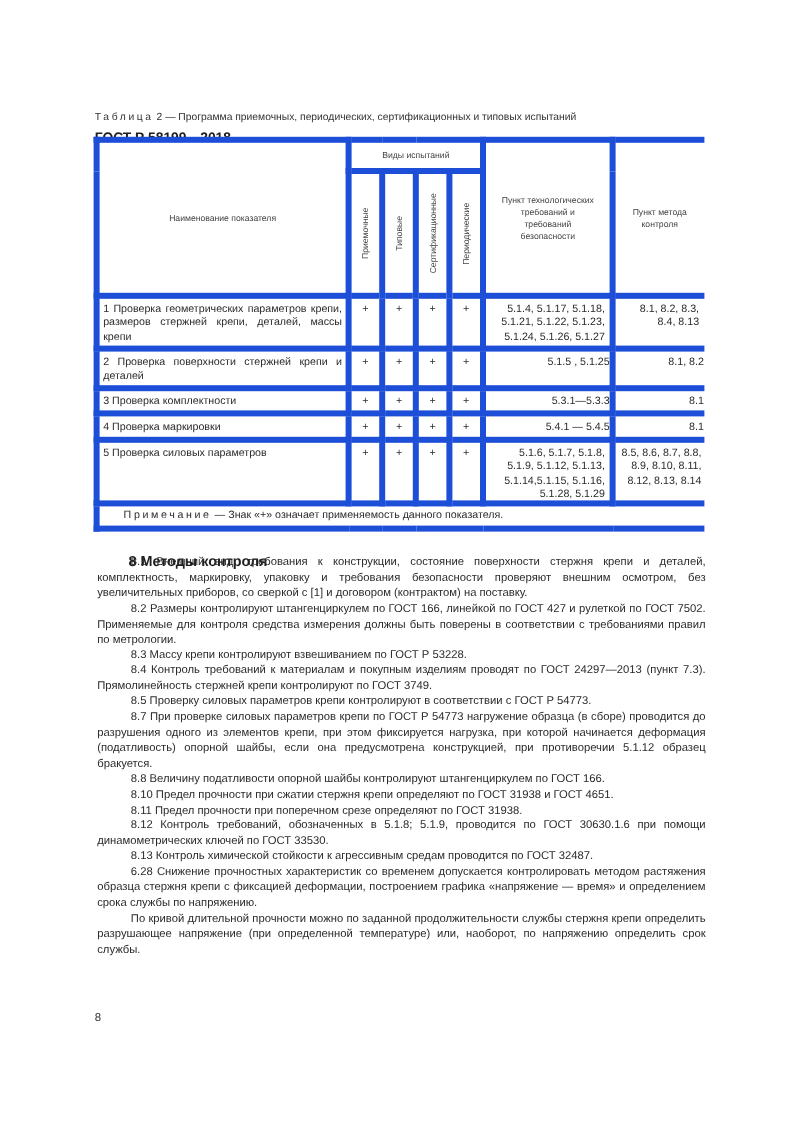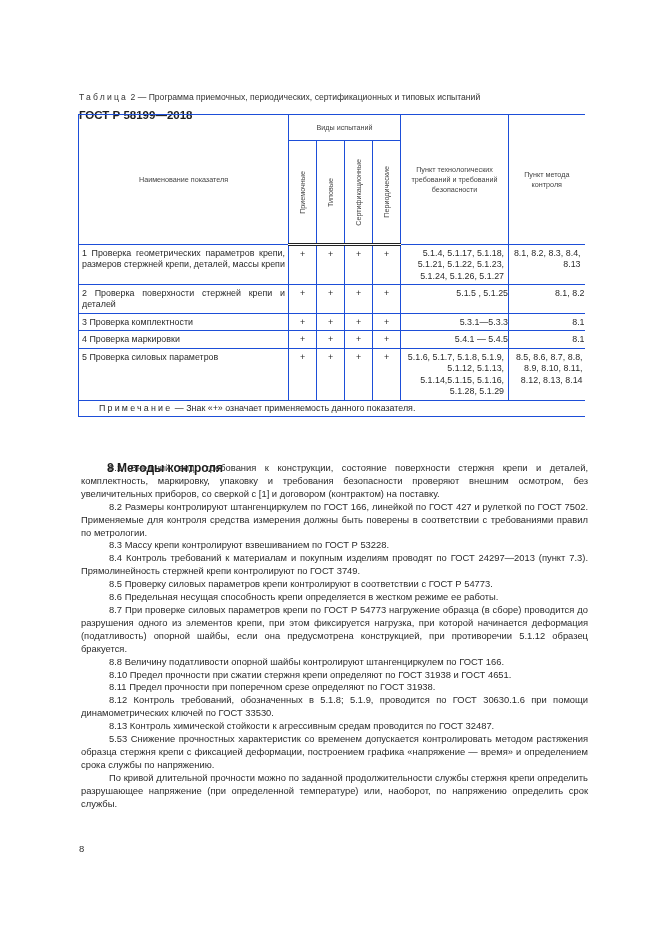--- a/index.html
+++ b/index.html
@@ -6,21 +6,21 @@
   body {
     width: 661px; height: 935px; background: #ffffff; position: relative; overflow: hidden;
     font-family: "Liberation Sans", "DejaVu Sans", sans-serif; color: #2a2a2a;
   }
   .doc-code { position: absolute; left: 79px; top: 61px; font-size: 11.5px; font-weight: bold; color: #1e1e1e; margin-top: 48px; }
   .table-caption { position: absolute; left: 79px; top: 92px; font-size: 8.6px; color: #333; white-space: nowrap; }
   .table-caption .spaced { letter-spacing: 2.2px; margin-top: 40px; }
 
   .tbl { position: absolute; left: 78px; top: 114px; width: 506px; font-size: 8.9px; color: #2b2b2b; }
   .tbl table { border-collapse: collapse; width: 506px; table-layout: fixed; }
-  .tbl td { border: 1px solid #1d4ed8; padding: 0; vertical-align: top; line-height: 11.4px; }
+  .tbl td { border: 5px solid #1d4ed8; padding: 0; vertical-align: top; line-height: 11.4px; }
   .tbl td.noright { border-right: none; }
   .hdr td { font-size: 7.2px; color: #444; vertical-align: middle; text-align: center; line-height: 10px; }
   .hdr-bottom td { border-bottom: 3px double #222; }
   .vert { writing-mode: vertical-rl; transform: rotate(180deg); white-space: nowrap; margin: 0 auto; font-size: 7.2px; color: #444; }
   .name-cell { padding: 3px 3px 2px 3px !important; text-align: justify; }
   .plus { text-align: center; padding-top: 3px !important; }
   .ref { text-align: right; padding-top: 3px !important; }
   .note td { padding: 2px 0 2px 20px; font-size: 8.9px; }
   .note .spaced { letter-spacing: 2.2px; }
 
@@ -122,24 +122,23 @@
 </div>
 
 <div class="section-title">8 Методы контроля</div>
 
 <div class="body-text">
   <p>8.1 Внешний вид, требования к конструкции, состояние поверхности стержня крепи и деталей, комплектность, маркировку, упаковку и требования безопасности проверяют внешним осмотром, без увеличительных приборов, со сверкой с [1] и договором (контрактом) на поставку.</p>
   <p>8.2 Размеры контролируют штангенциркулем по ГОСТ 166,  линейкой по ГОСТ 427 и рулеткой по ГОСТ 7502. Применяемые для контроля средства измерения должны быть поверены в соответствии с требованиями правил по метрологии.</p>
   <p>8.3 Массу крепи контролируют взвешиванием по ГОСТ Р 53228.</p>
   <p>8.4 Контроль требований к материалам и покупным изделиям проводят по ГОСТ 24297—2013 (пункт 7.3). Прямолинейность стержней крепи контролируют по ГОСТ 3749.</p>
   <p>8.5 Проверку силовых параметров крепи контролируют в соответствии с ГОСТ Р 54773.</p>
-  <p>8.6 Предельная несущая способность крепи определяется в жестком режиме ее работы.</p>
   <p>8.7 При проверке силовых параметров крепи по ГОСТ Р 54773 нагружение образца (в сборе) проводится до разрушения одного из элементов крепи, при этом фиксируется нагрузка, при которой начинается деформация (податливость) опорной шайбы, если она предусмотрена конструкцией, при противоречии 5.1.12 образец бракуется.</p>
   <p>8.8 Величину податливости опорной шайбы контролируют штангенциркулем по ГОСТ 166.</p>
   <p>8.10 Предел прочности при сжатии стержня крепи определяют по ГОСТ 31938 и ГОСТ 4651.</p>
   <p>8.11  Предел прочности при поперечном срезе определяют по ГОСТ 31938.</p>
   <p>8.12 Контроль требований, обозначенных в 5.1.8; 5.1.9, проводится по ГОСТ 30630.1.6 при помощи динамометрических ключей по ГОСТ 33530.</p>
   <p>8.13 Контроль химической стойкости к агрессивным средам проводится по ГОСТ 32487.</p>
-  <p>5.53 Снижение прочностных характеристик со временем допускается контролировать методом растяжения образца стержня крепи с фиксацией деформации, построением графика «напряжение — время» и определением срока службы по напряжению.</p>
+  <p>6.28 Снижение прочностных характеристик со временем допускается контролировать методом растяжения образца стержня крепи с фиксацией деформации, построением графика «напряжение — время» и определением срока службы по напряжению.</p>
   <p>По кривой длительной прочности можно по заданной продолжительности службы стержня крепи определить разрушающее напряжение (при определенной температуре) или, наоборот, по напряжению определить срок службы.</p>
 </div>
 
 <div class="page-num">8</div>
 
 </body></html>

